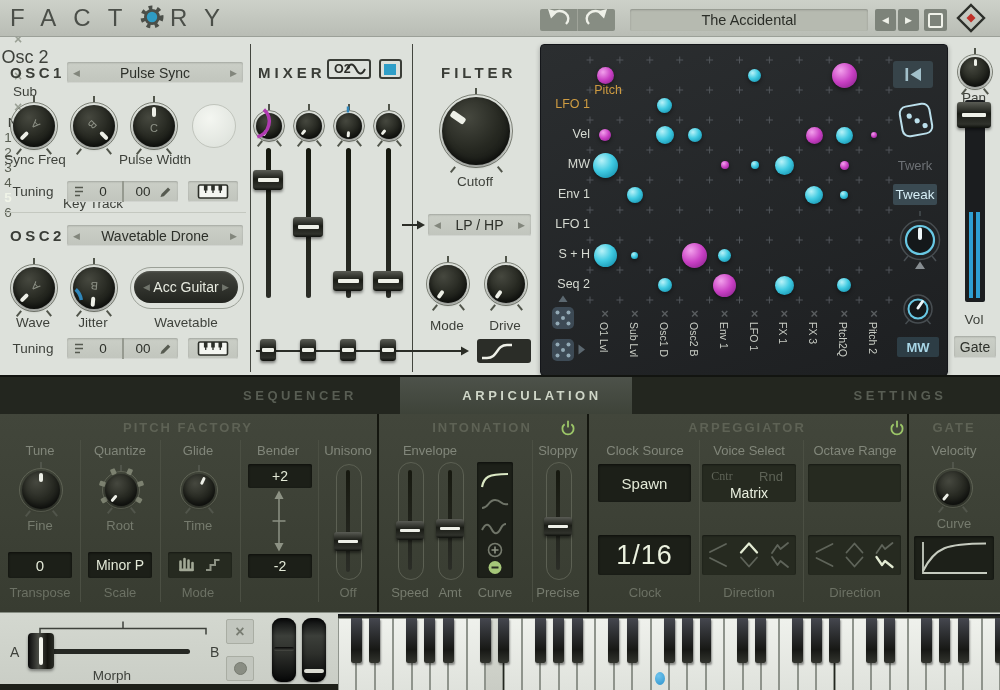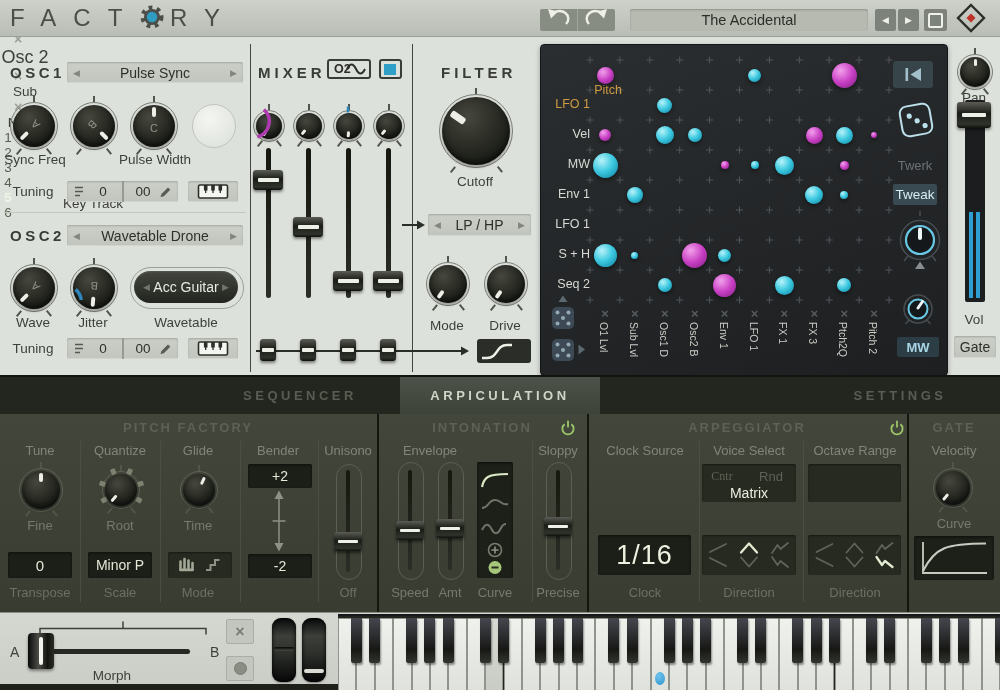--- a/index.html
+++ b/index.html
@@ -53,21 +53,21 @@
   .panel{position:absolute;top:414px;height:198px;background:linear-gradient(#42463b,#383c31);}
   .ptitle{position:absolute;font-size:13px;font-weight:600;letter-spacing:2px;color:#5e6255;transform:translateX(-50%);white-space:nowrap;}
   .clbl{position:absolute;font-size:13px;color:#81867a;transform:translateX(-50%);white-space:nowrap;}
   .slbl{position:absolute;font-size:13px;color:#767b6e;transform:translateX(-50%);white-space:nowrap;}
   .blbl{position:absolute;font-size:13px;color:#6c7164;transform:translateX(-50%);white-space:nowrap;}
   .dbox{position:absolute;background:#1c1f18;border-radius:2px;color:#e3e9d7;display:flex;align-items:center;
      justify-content:center;font-size:14px;box-shadow:inset 0 1px 3px rgba(0,0,0,.6);}
   .obox{position:absolute;background:#262a20;border-radius:2px;box-shadow:inset 0 1px 2px rgba(0,0,0,.4);}
   .tab{position:absolute;top:0;height:100%;display:flex;align-items:center;justify-content:center;
      font-size:13px;font-weight:600;letter-spacing:3.5px;color:#585d53;}
-  .tab.active{background:linear-gradient(#4d524a,#3e4339);color:#cfd6c8;}
+  .tab.active{background:linear-gradient(#4d524a,#3e4339);color:#cfd6c8;padding-left:32px;}
   
   #kbd{position:absolute;left:338px;top:614px;width:662px;height:76px;background:#23261f;
      border-top:2px solid #15171a;overflow:hidden;}
   .wk{position:absolute;top:2px;height:74px;background:linear-gradient(#eff1ec,#dfe2dc);
      border:1px solid #8f948c;border-radius:0 0 2px 2px;box-sizing:border-box;}
   .wk.pressed{background:linear-gradient(#d8dbd3,#c9ccc4);}
   .bk{position:absolute;top:2px;width:11px;height:45px;z-index:2;border-radius:0 0 2px 2px;
      background:linear-gradient(#45474f,#171815 70%,#32342e);box-shadow:1px 2px 2px rgba(0,0,0,.4);}
   .marker{position:absolute;width:10px;height:13px;border-radius:50%;z-index:3;
      background:radial-gradient(circle at 35% 30%,#6ec4ee,#2e93cc);}
@@ -233,20 +233,21 @@
   <div class="slbl" style="left:450px;top:585px;">Amt</div>
   <div class="slbl" style="left:495px;top:585px;">Curve</div>
   <div class="slbl" style="left:558px;top:585px;">Precise</div>
 
   <div class="ptitle" style="left:747px;top:420px;">ARPEGGIATOR</div>
   <div class="dvline" style="left:699px;top:440px;height:162px;"></div>
   <div class="dvline" style="left:803px;top:440px;height:162px;"></div>
   <div class="clbl" style="left:645px;top:443px;">Clock Source</div>
   <div class="clbl" style="left:749px;top:443px;">Voice Select</div>
   <div class="clbl" style="left:855px;top:443px;">Octave Range</div>
+  <div class="dbox" style="left:598px;top:464px;width:93px;height:38px;font-size:15px;">Spawn</div>
   <div class="dbox" style="left:598px;top:535px;width:93px;height:40px;font-size:27px;letter-spacing:1px;color:#ecf2e0;">1/16</div>
   <div class="obox" style="left:702px;top:464px;width:94px;height:38px;"></div>
   <div class="abs" style="left:722px;top:469px;font-size:12px;color:#5e6357;transform:translateX(-50%);font-family:Liberation Serif, serif;">Cntr</div>
   <div class="abs" style="left:771px;top:469px;font-size:13px;color:#5e6357;transform:translateX(-50%);">Rnd</div>
   <div class="abs" style="left:749px;top:485px;font-size:14px;color:#e9efdf;transform:translateX(-50%);">Matrix</div>
   <div class="obox" style="left:808px;top:464px;width:93px;height:38px;"></div>
   <div class="obox" style="left:702px;top:535px;width:94px;height:40px;"></div>
   <div class="obox" style="left:808px;top:535px;width:93px;height:40px;"></div>
   <div class="blbl" style="left:645px;top:585px;">Clock</div>
   <div class="blbl" style="left:749px;top:585px;">Direction</div>

